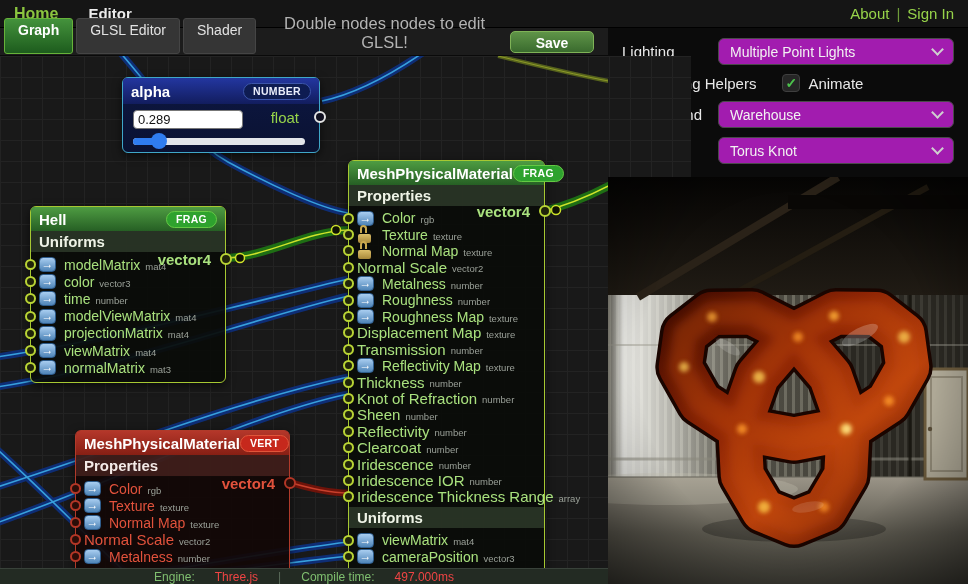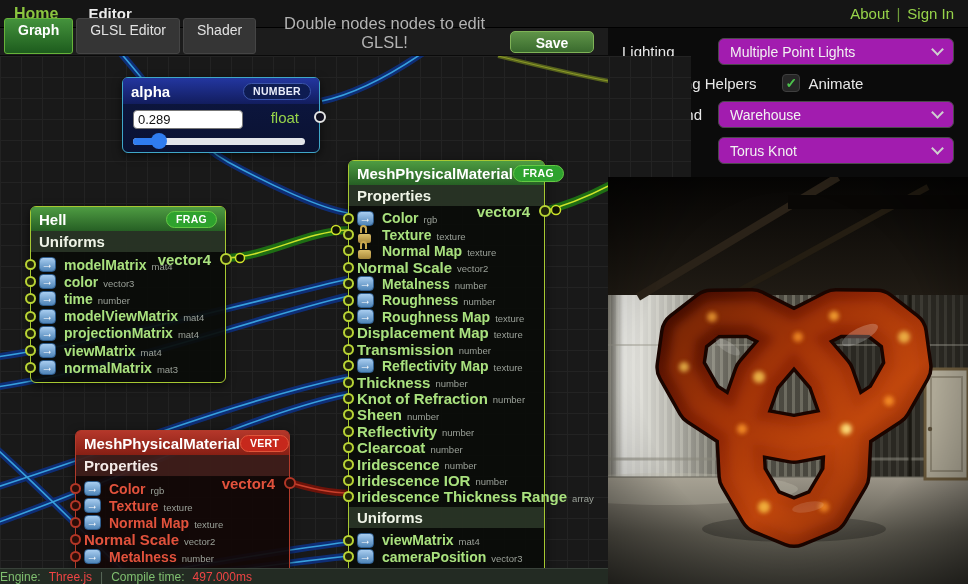--- a/index.html
+++ b/index.html
@@ -51,21 +51,21 @@
   .badge.frag{background:#2ea22e;border:1px solid #64c944}
   .badge.vert{background:#c6281c;border:1px solid #e0563a}
   .badge.number{background:#0e1c52;border:1px solid #3c55aa;color:#e9edfb}
   .nsection{padding:2px 8px;font-size:15px;font-weight:600;height:17px;line-height:17px}
   .green .nsection{background:rgba(104,130,92,.32);color:#eef3e6}
   .rednode .nsection{background:rgba(130,64,54,.38);color:#f3e9e6}
   .rows{padding:4px 4px 2px 8px;position:relative}
   .row{display:flex;align-items:center;height:16.4px;position:relative;white-space:nowrap}
   .hell-rows .row{height:17.2px}
   .vert-rows .row{height:17px}
-  .row .lbl{font-weight:700;font-size:14px;color:#a9e17e}
+  .row .lbl{font-weight:400;font-size:14px;color:#a9e17e}
   .row.r-none .lbl{font-size:15px}
   .rednode .row .lbl{color:#e2523c}
   .row .typ{font-size:9.5px;color:#9aa098;margin-left:5px;padding-top:3px}
   .ic{width:17px;height:15px;margin-right:8px;flex:0 0 17px;position:relative}
   .row.r-none{padding-left:0}
   .ic-arrow{border-radius:4px;background:linear-gradient(#a8cdf0,#4f85b8);border:1px solid #2e5c8c;box-sizing:border-box}
   .ic-arrow::after{content:"\2192";position:absolute;left:0;right:0;top:-1px;text-align:center;
     color:#fff;font-weight:700;font-size:12px}
   .ic-lock{width:15px}
   .ic-lock::before{content:"";position:absolute;top:-2px;left:3px;width:7px;height:8px;
@@ -86,21 +86,21 @@
   .floatlbl{position:absolute;color:#97d44a;font-size:15px;z-index:3}
   .alpha-body{padding:6px 10px}
   .alpha-input{width:110px;height:19px;background:#fff;border:1px solid #777;border-radius:4px;
     font-size:13px;color:#111;padding:0 4px;box-sizing:border-box;font-family:"Liberation Sans",sans-serif}
   .slider{position:relative;width:172px;height:7px;border-radius:4px;background:#e2e5ea;margin-top:9px}
   .slider .fill{position:absolute;left:0;top:0;height:7px;width:26px;border-radius:4px;background:#2f7df0}
   .slider .knob{position:absolute;left:18px;top:-5px;width:16px;height:16px;border-radius:50%;background:#2f7df0}
 
   
   .statusbar{height:16px;flex:0 0 16px;background:#232b23;border-top:1px solid #39423a;display:flex;
-    align-items:center;gap:8px;font-size:12px}
+    justify-content:center;align-items:center;gap:20px;font-size:12px}
   .statusbar .g{color:#7fbf6f}
   .statusbar .w{color:#ef4444;font-weight:400}
   .statusbar .sep{color:#5a6a5a}
 
   
   .controls{padding:10px 14px 4px 14px;flex:0 0 118px}
   .ctl-row{display:flex;align-items:center;margin-bottom:9px}
   .ctl-label{width:96px;color:#e8e8e8;font-size:15px;flex:0 0 96px}
   .select{flex:1;height:27px;background:#a21caf;border:1px solid #4a4a4a;border-radius:6px;display:flex;
     align-items:center;padding:0 11px;box-sizing:border-box;color:#f2f2f2;font-size:14px;justify-content:space-between}

